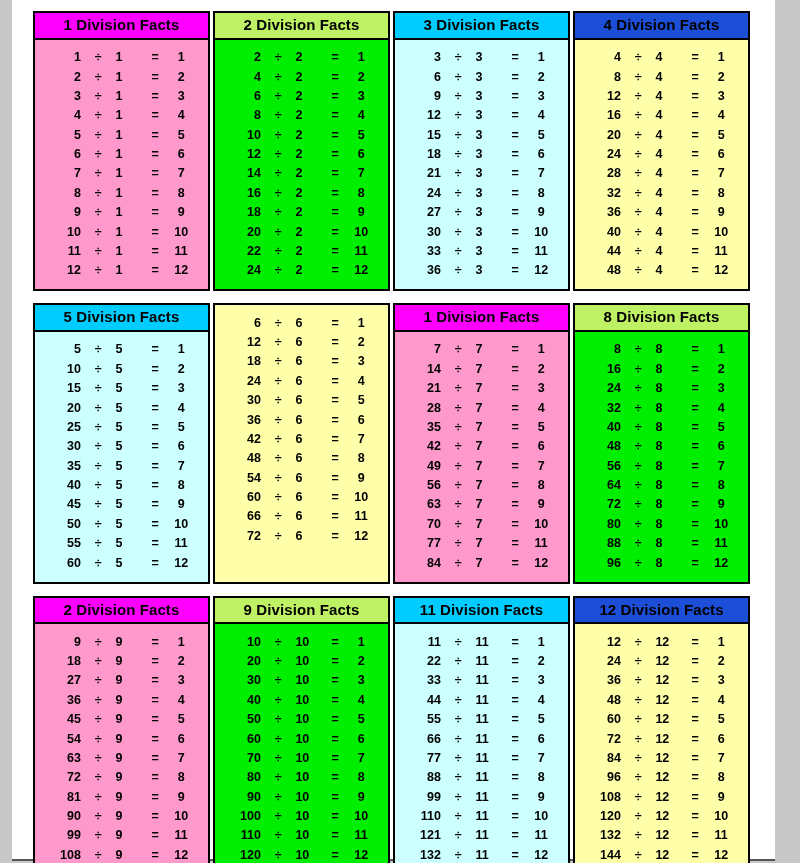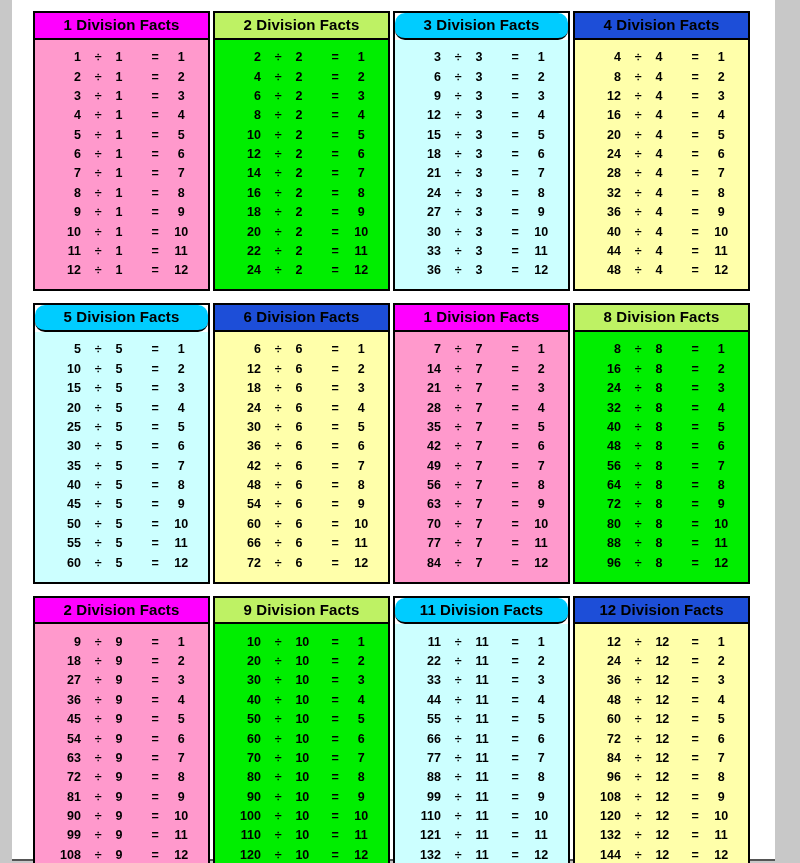--- a/index.html
+++ b/index.html
@@ -78,21 +78,21 @@
   td.c-op       { width: 13%; }
   td.c-divisor  { width: 20%; text-align: left; padding-left: 6px; }
   td.c-eq       { width: 13%; }
   td.c-quotient { width: 24%; text-align: center; padding-right: 12px; }
 
   
   .hdr-magenta { background: #ff00ff; }
   .bdy-pink    { background: #ff99cc; }
   .hdr-olive   { background: #bef264; }
   .bdy-green   { background: #00ee00; }
-  .hdr-cyan    { background: #00ccff; border-radius: 10px; }
+  .hdr-cyan    { background: #00ccff; }
   .bdy-ltcyan  { background: #ccffff; }
   .hdr-orange  { background: #1d4ed8; }
   .bdy-ltyellow{ background: #ffffaa; }
 </style>
 </head>
 <body>
 
 <div id="page">
   <div id="grid">
       <div class="grid-row">
@@ -557,21 +557,20 @@
                   <td class="c-op">÷</td>
                   <td class="c-divisor">5</td>
                   <td class="c-eq">=</td>
                   <td class="c-quotient">12</td>
                 </tr>
               </tbody>
             </table>
           </div>
         </div>
         <div class="fact-card">
-          <div class="card-header hdr-orange">6 Division Facts</div>
           <div class="card-body bdy-ltyellow">
             <table class="eq-table">
               <tbody>
                 <tr class="eq-row">
                   <td class="c-dividend">6</td>
                   <td class="c-op">÷</td>
                   <td class="c-divisor">6</td>
                   <td class="c-eq">=</td>
                   <td class="c-quotient">1</td>
                 </tr>

